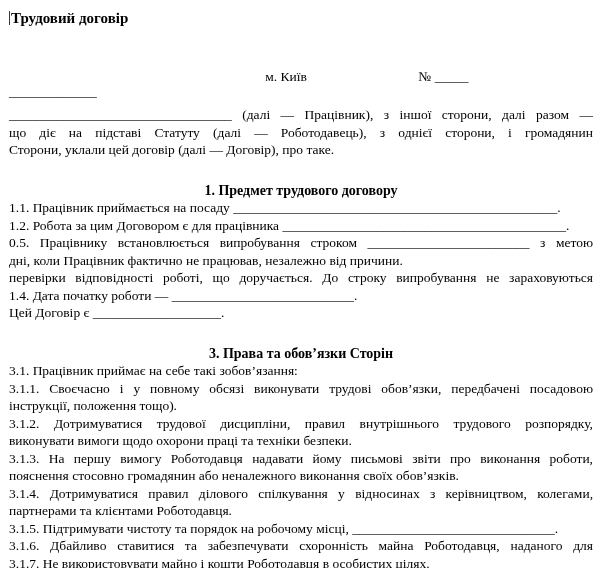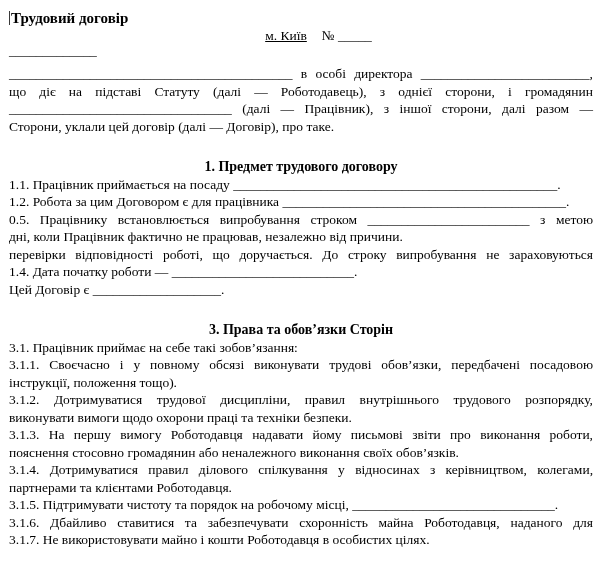--- a/index.html
+++ b/index.html
@@ -41,25 +41,25 @@
     display: grid;
     grid-template-columns: 1fr auto 1fr;
     font-size: 13.5px;
     line-height: 17px;
     align-items: baseline;
   }
   .subrow .city {
     text-align: center;
     position: relative;
     left: -15px;
-    text-decoration: underline;
   }
   .subrow .num {
-    text-align: left;
+    text-align: center;
     padding-right: 28px;
+    margin-top: 41px;
   }
   .left-blank {
     font-size: 13.5px;
     line-height: 13px;
     white-space: nowrap;
   }
   .doc-lines {
     margin-top: 8px;
   }
   .doc-line {
@@ -94,23 +94,22 @@
 
   <div class="subrow">
     <span></span>
     <span class="city">м. Київ</span>
     <span class="num">№ _____</span>
   </div>
 
   <div class="left-blank">_____________</div>
 
   <div class="doc-lines">
-      <div class="doc-line jl">__________________________________________ в особі директора _________________________,</div>
+      <div class="doc-line jl">_________________________________ (далі — Працівник), з іншої сторони, далі разом —</div>
       <div class="doc-line jl">що діє на підставі Статуту (далі — Роботодавець), з однієї сторони, і громадянин</div>
-      <div class="doc-line jl">_________________________________ (далі — Працівник), з іншої сторони, далі разом —</div>
       <div class="doc-line l">Сторони, уклали цей договір (далі — Договір), про таке.</div>
       <div class="doc-line h">1. Предмет трудового договору</div>
       <div class="doc-line l">1.1. Працівник приймається на посаду ________________________________________________.</div>
       <div class="doc-line l">1.2. Робота за цим Договором є для працівника __________________________________________.</div>
       <div class="doc-line jl">0.5. Працівнику встановлюється випробування строком ________________________ з метою</div>
       <div class="doc-line l">дні, коли Працівник фактично не працював, незалежно від причини.</div>
       <div class="doc-line jl">перевірки відповідності роботі, що доручається. До строку випробування не зараховуються</div>
       <div class="doc-line l">1.4. Дата початку роботи — ___________________________.</div>
       <div class="doc-line l">Цей Договір є ___________________.</div>
       <div class="doc-line h">3. Права та обов’язки Сторін</div>

